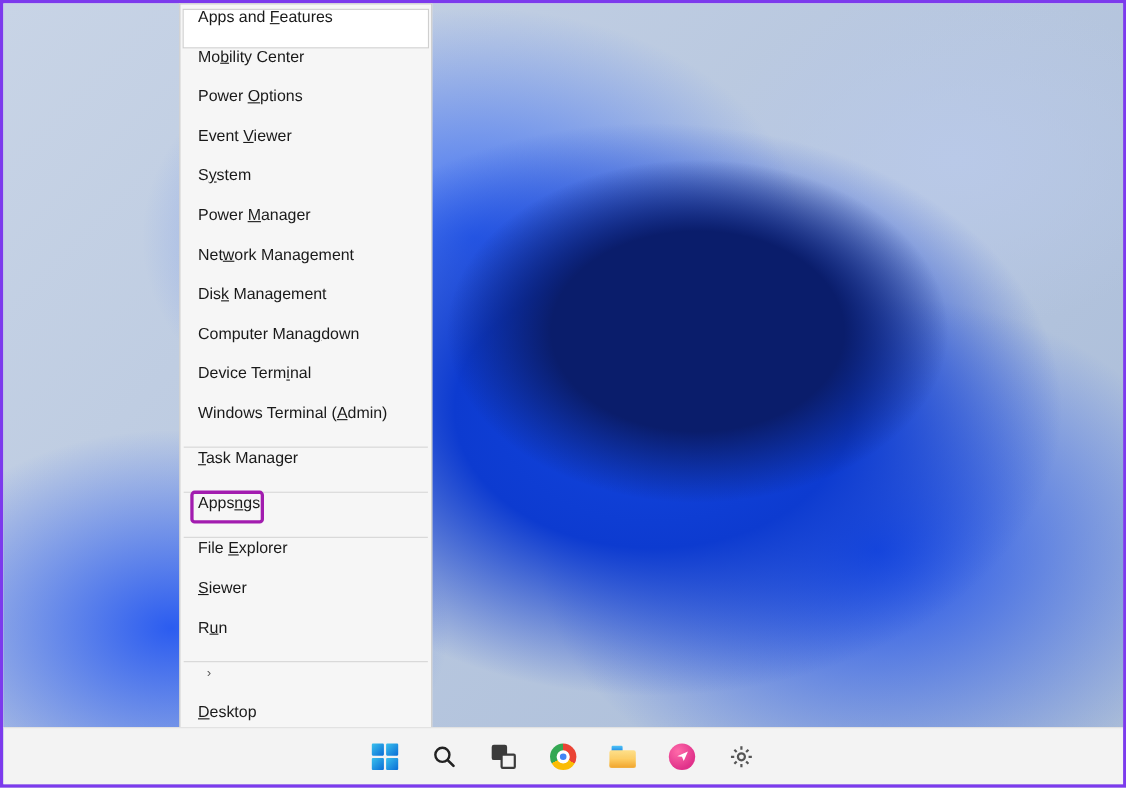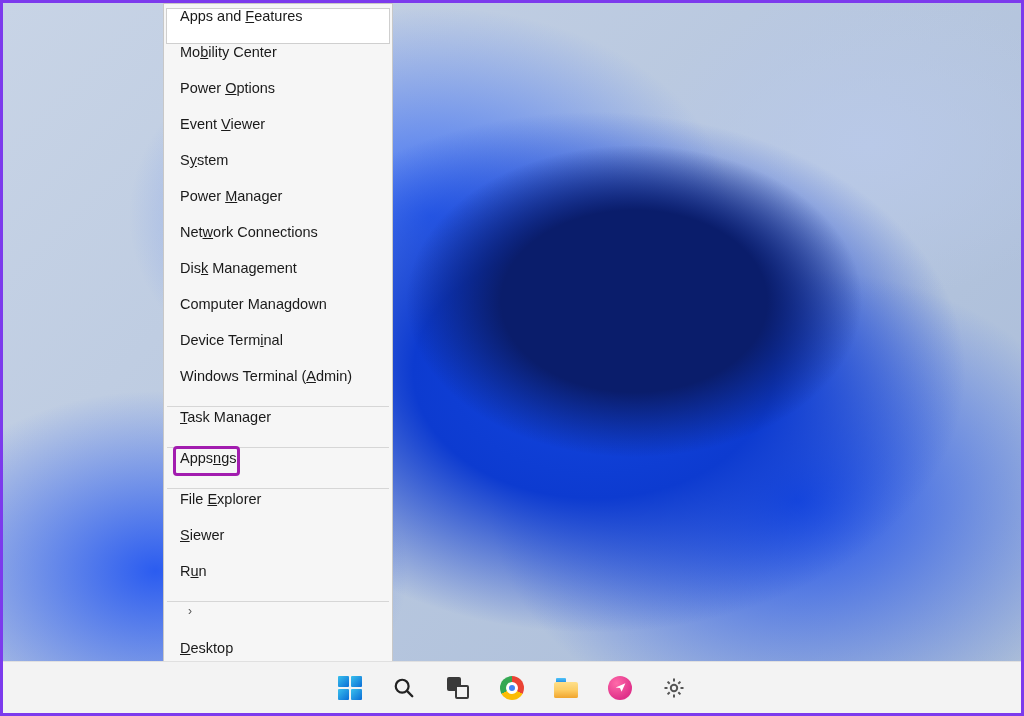--- a/index.html
+++ b/index.html
@@ -137,21 +137,21 @@
     <div class="winx-item">
       <span class="lbl"><span>Event </span><u>V</u><span>iewer</span></span>
     </div>
     <div class="winx-item">
       <span class="lbl"><span>S</span><u>y</u><span>stem</span></span>
     </div>
     <div class="winx-item">
       <span class="lbl"><span>Power </span><u>M</u><span>anager</span></span>
     </div>
     <div class="winx-item">
-      <span class="lbl"><span>Net</span><u>w</u><span>ork Connections</span></span>
+      <span class="lbl"><span>Net</span><u>w</u><span>ork Management</span></span>
     </div>
     <div class="winx-item">
       <span class="lbl"><span>Dis</span><u>k</u><span> Management</span></span>
     </div>
     <div class="winx-item">
       <span class="lbl"><span>Computer Mana</span><u>g</u><span>down</span></span>
     </div>
     <div class="winx-item">
       <span class="lbl"><span>Device Term</span><u>i</u><span>nal</span></span>
     </div>

